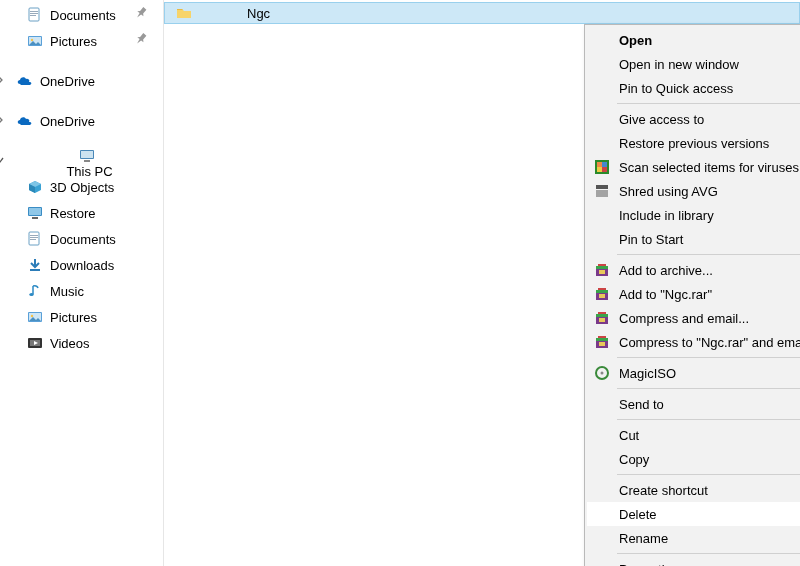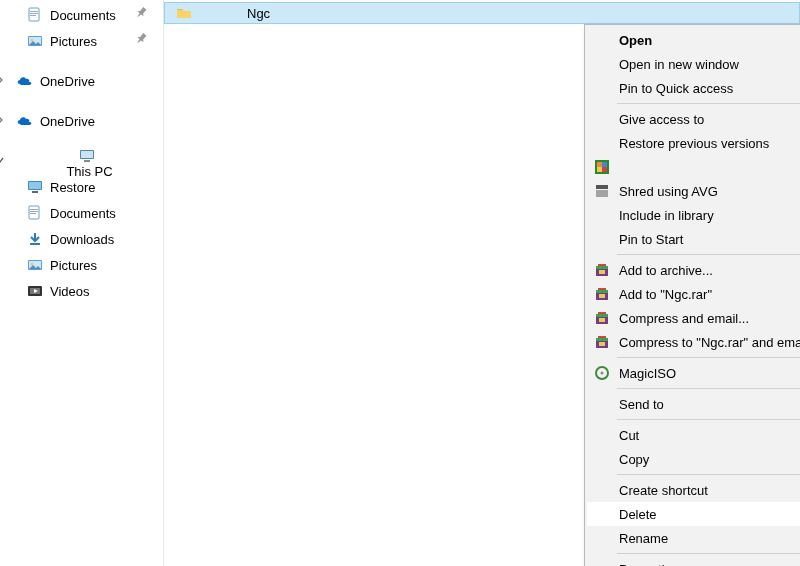--- a/index.html
+++ b/index.html
@@ -188,20 +188,30 @@
             <rect x="2" y="3" width="12" height="7" fill="#cde3f0"></rect>
             <rect x="5" y="12" width="6" height="2" fill="#888"></rect>
           </svg>
       </span>
       <span class="label">This PC</span>
     </div>
 
     <div class="tree-item tree-indent">
       <span class="icon">
         <svg width="16" height="16">
+            <path d="M8 2 L14 5 L14 11 L8 14 L2 11 L2 5 Z" fill="#3aa2d4"></path>
+            <path d="M8 2 L14 5 L8 8 L2 5 Z" fill="#7ec5e6"></path>
+            <path d="M8 8 L8 14 L2 11 L2 5 Z" fill="#2c88b8"></path>
+          </svg>
+      </span>
+      <span class="label">3D Objects</span>
+    </div>
+    <div class="tree-item tree-indent">
+      <span class="icon">
+        <svg width="16" height="16">
             <rect x="1" y="2" width="14" height="9" rx="1" fill="#3a8cc4"></rect>
             <rect x="2" y="3" width="12" height="7" fill="#8fc7e8"></rect>
             <rect x="5" y="12" width="6" height="2" fill="#666"></rect>
           </svg>
       </span>
       <span class="label">Restore</span>
     </div>
     <div class="tree-item tree-indent">
       <span class="icon">
         <svg width="16" height="16">
@@ -214,20 +224,30 @@
       <span class="label">Documents</span>
     </div>
     <div class="tree-item tree-indent">
       <span class="icon">
         <svg width="16" height="16">
             <path d="M8 2 L8 9 M4 6 L8 10 L12 6" fill="none" stroke="#2c7cb8" stroke-width="2"></path>
             <rect x="3" y="12" width="10" height="2" fill="#2c7cb8"></rect>
           </svg>
       </span>
       <span class="label">Downloads</span>
+    </div>
+    <div class="tree-item tree-indent">
+      <span class="icon">
+        <svg width="16" height="16">
+            <path d="M6 3 L6 11" stroke="#2c8ac4" stroke-width="1.5"></path>
+            <ellipse cx="4.5" cy="11.5" rx="2.2" ry="1.6" fill="#2c8ac4"></ellipse>
+            <path d="M6 3 Q10 2 11 5" fill="none" stroke="#2c8ac4" stroke-width="1.5"></path>
+          </svg>
+      </span>
+      <span class="label">Music</span>
     </div>
     <div class="tree-item tree-indent">
       <span class="icon">
         <svg width="16" height="16">
             <rect x="1" y="3" width="14" height="10" rx="1" fill="#5aa0d8"></rect>
             <rect x="2" y="4" width="12" height="8" fill="#cfe6f5"></rect>
             <circle cx="5" cy="7" r="1.2" fill="#f5c24a"></circle>
             <path d="M2 12 L6 8 L9 11 L11 9 L14 12 Z" fill="#4a90c2"></path>
           </svg>
       </span>
@@ -278,20 +298,21 @@
       <div class="menu-item">
         <span class="micon">
             <svg width="16" height="16">
               <rect x="1" y="1" width="14" height="14" fill="#2a8a2a"></rect>
               <rect x="3" y="3" width="5" height="5" fill="#e84"></rect>
               <rect x="8" y="3" width="5" height="5" fill="#48c"></rect>
               <rect x="3" y="8" width="5" height="5" fill="#ec4"></rect>
               <rect x="8" y="8" width="5" height="5" fill="#c44"></rect>
             </svg>
           </span>
+        <span>Scan selected items for viruses</span>
       </div>
       <div class="menu-item">
         <span class="micon">
             <svg width="16" height="16">
               <rect x="2" y="2" width="12" height="4" fill="#555"></rect>
               <path d="M3 7 L3 14 M5 7 L5 14 M7 7 L7 14 M9 7 L9 14 M11 7 L11 14 M13 7 L13 14" stroke="#555" stroke-width="1"></path>
             </svg>
           </span>
         <span>Shred using AVG</span>
       </div>

